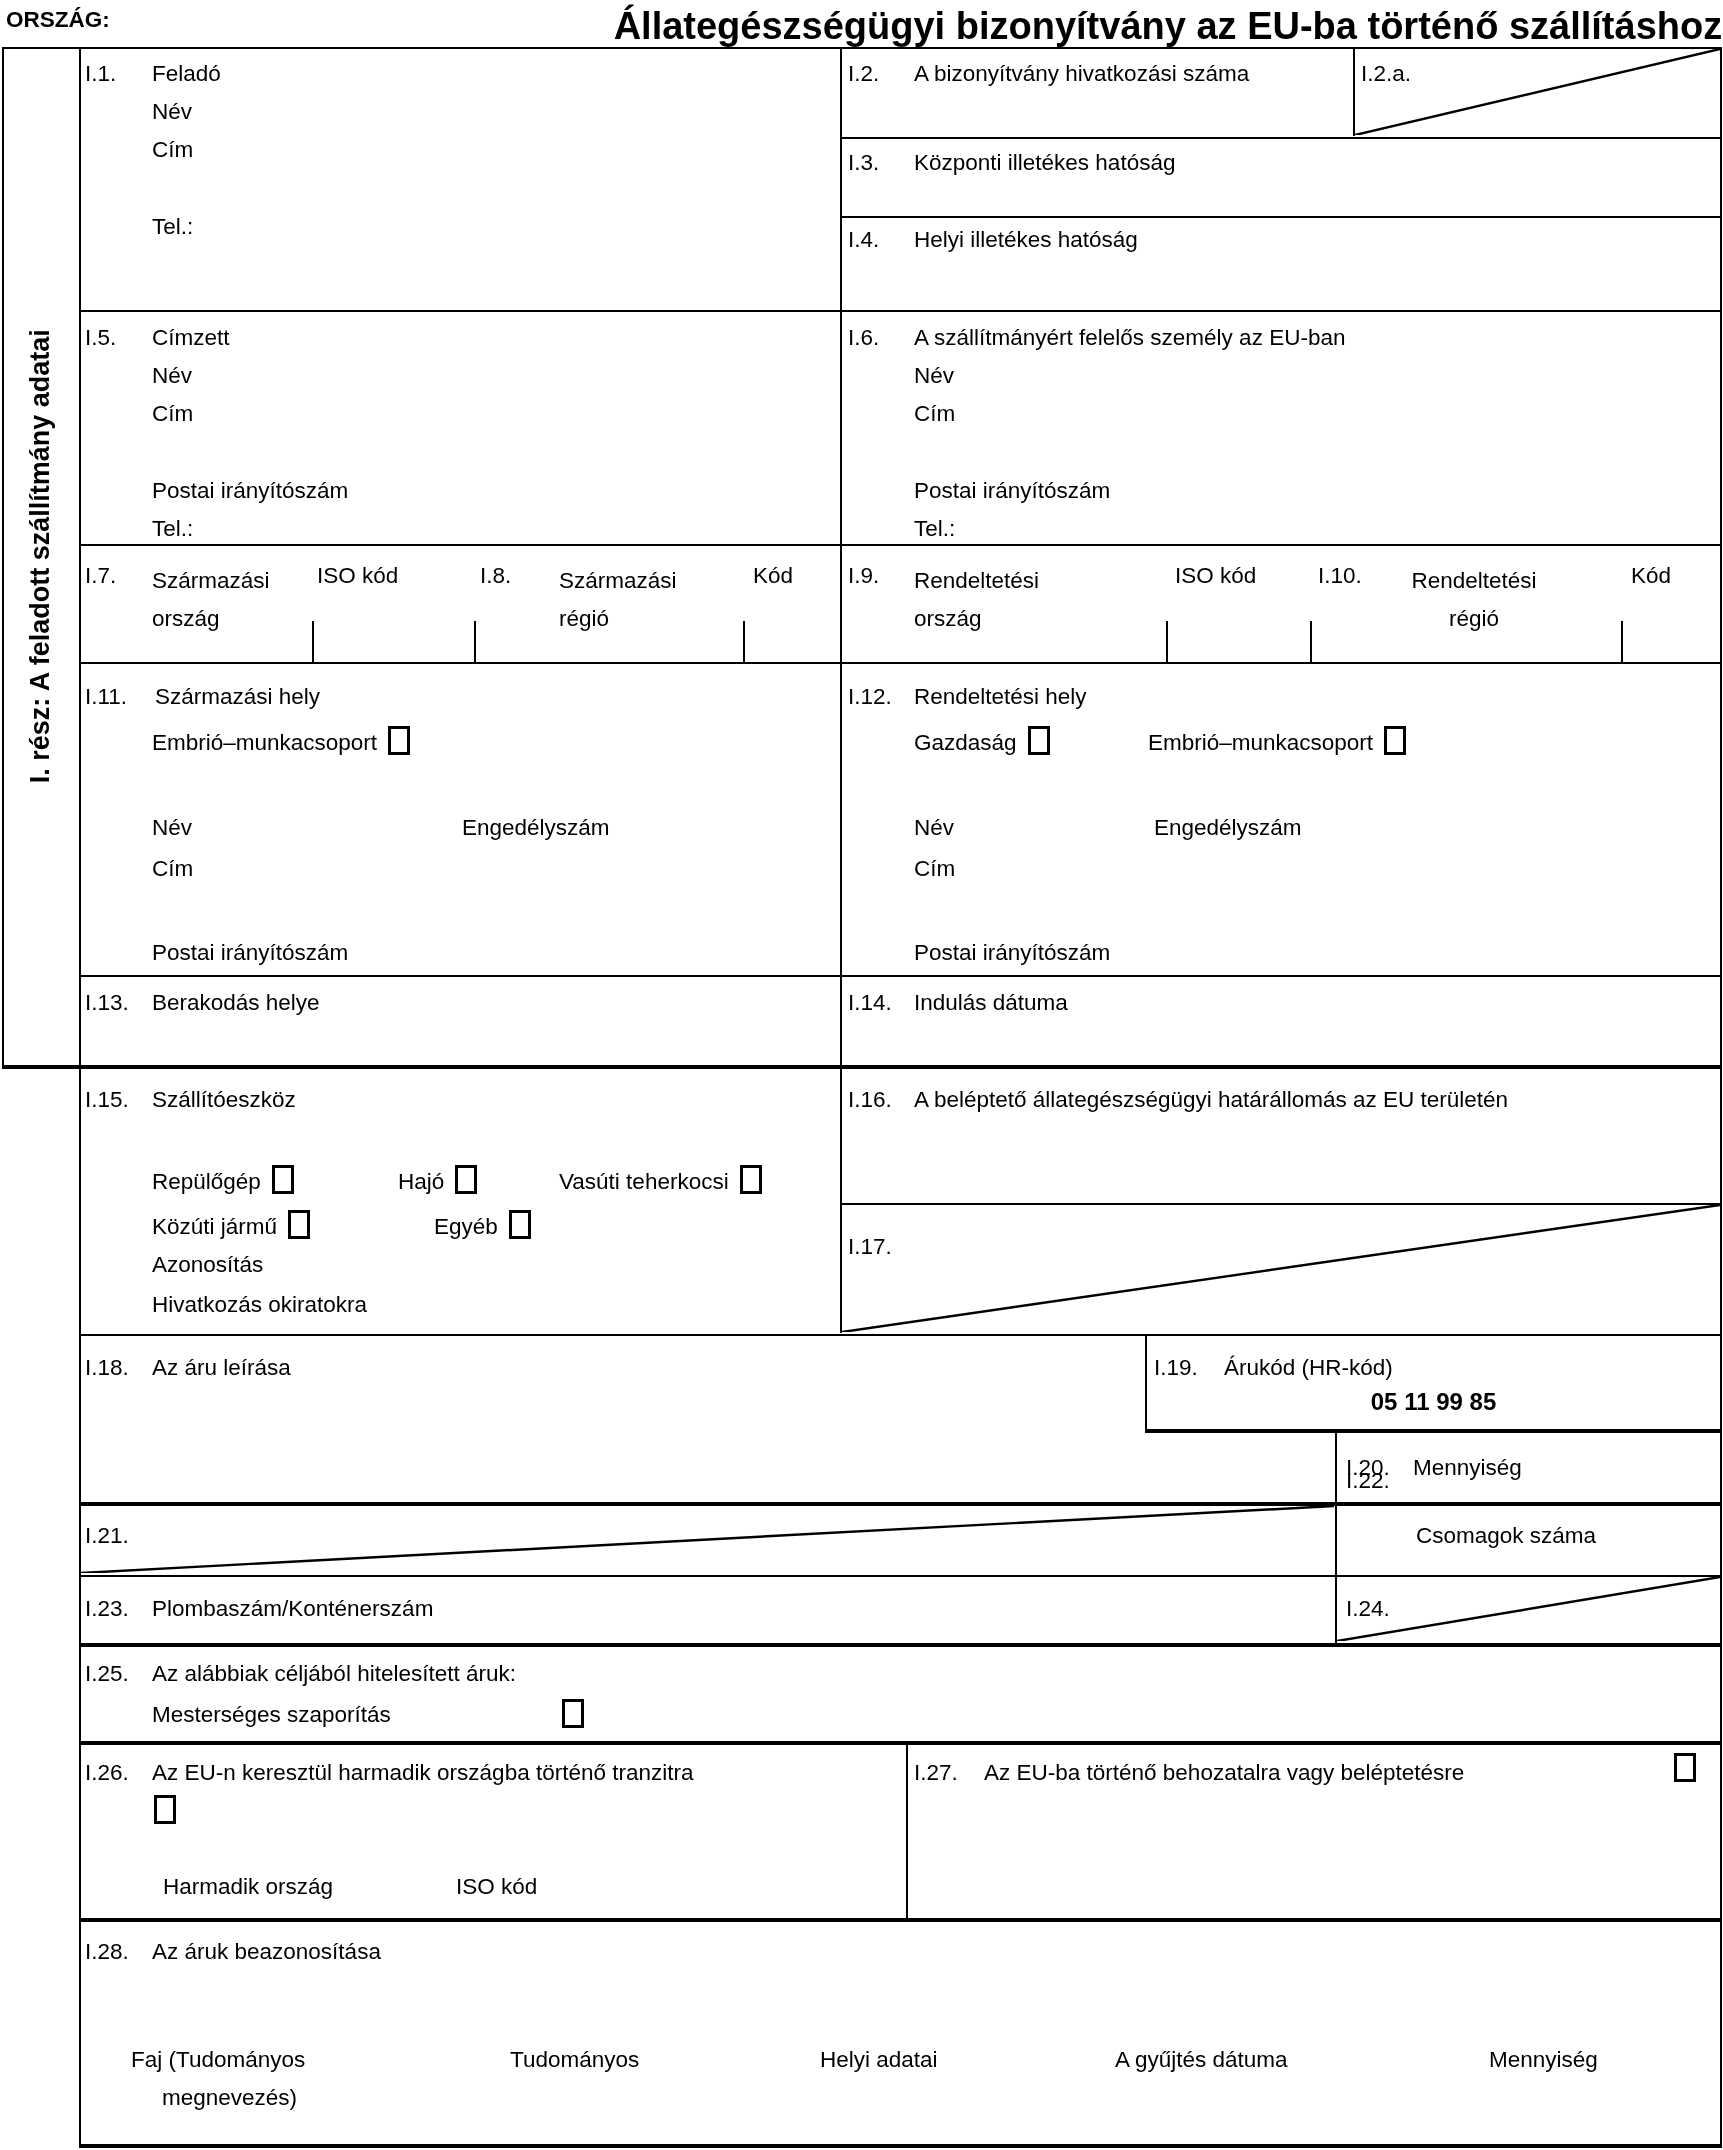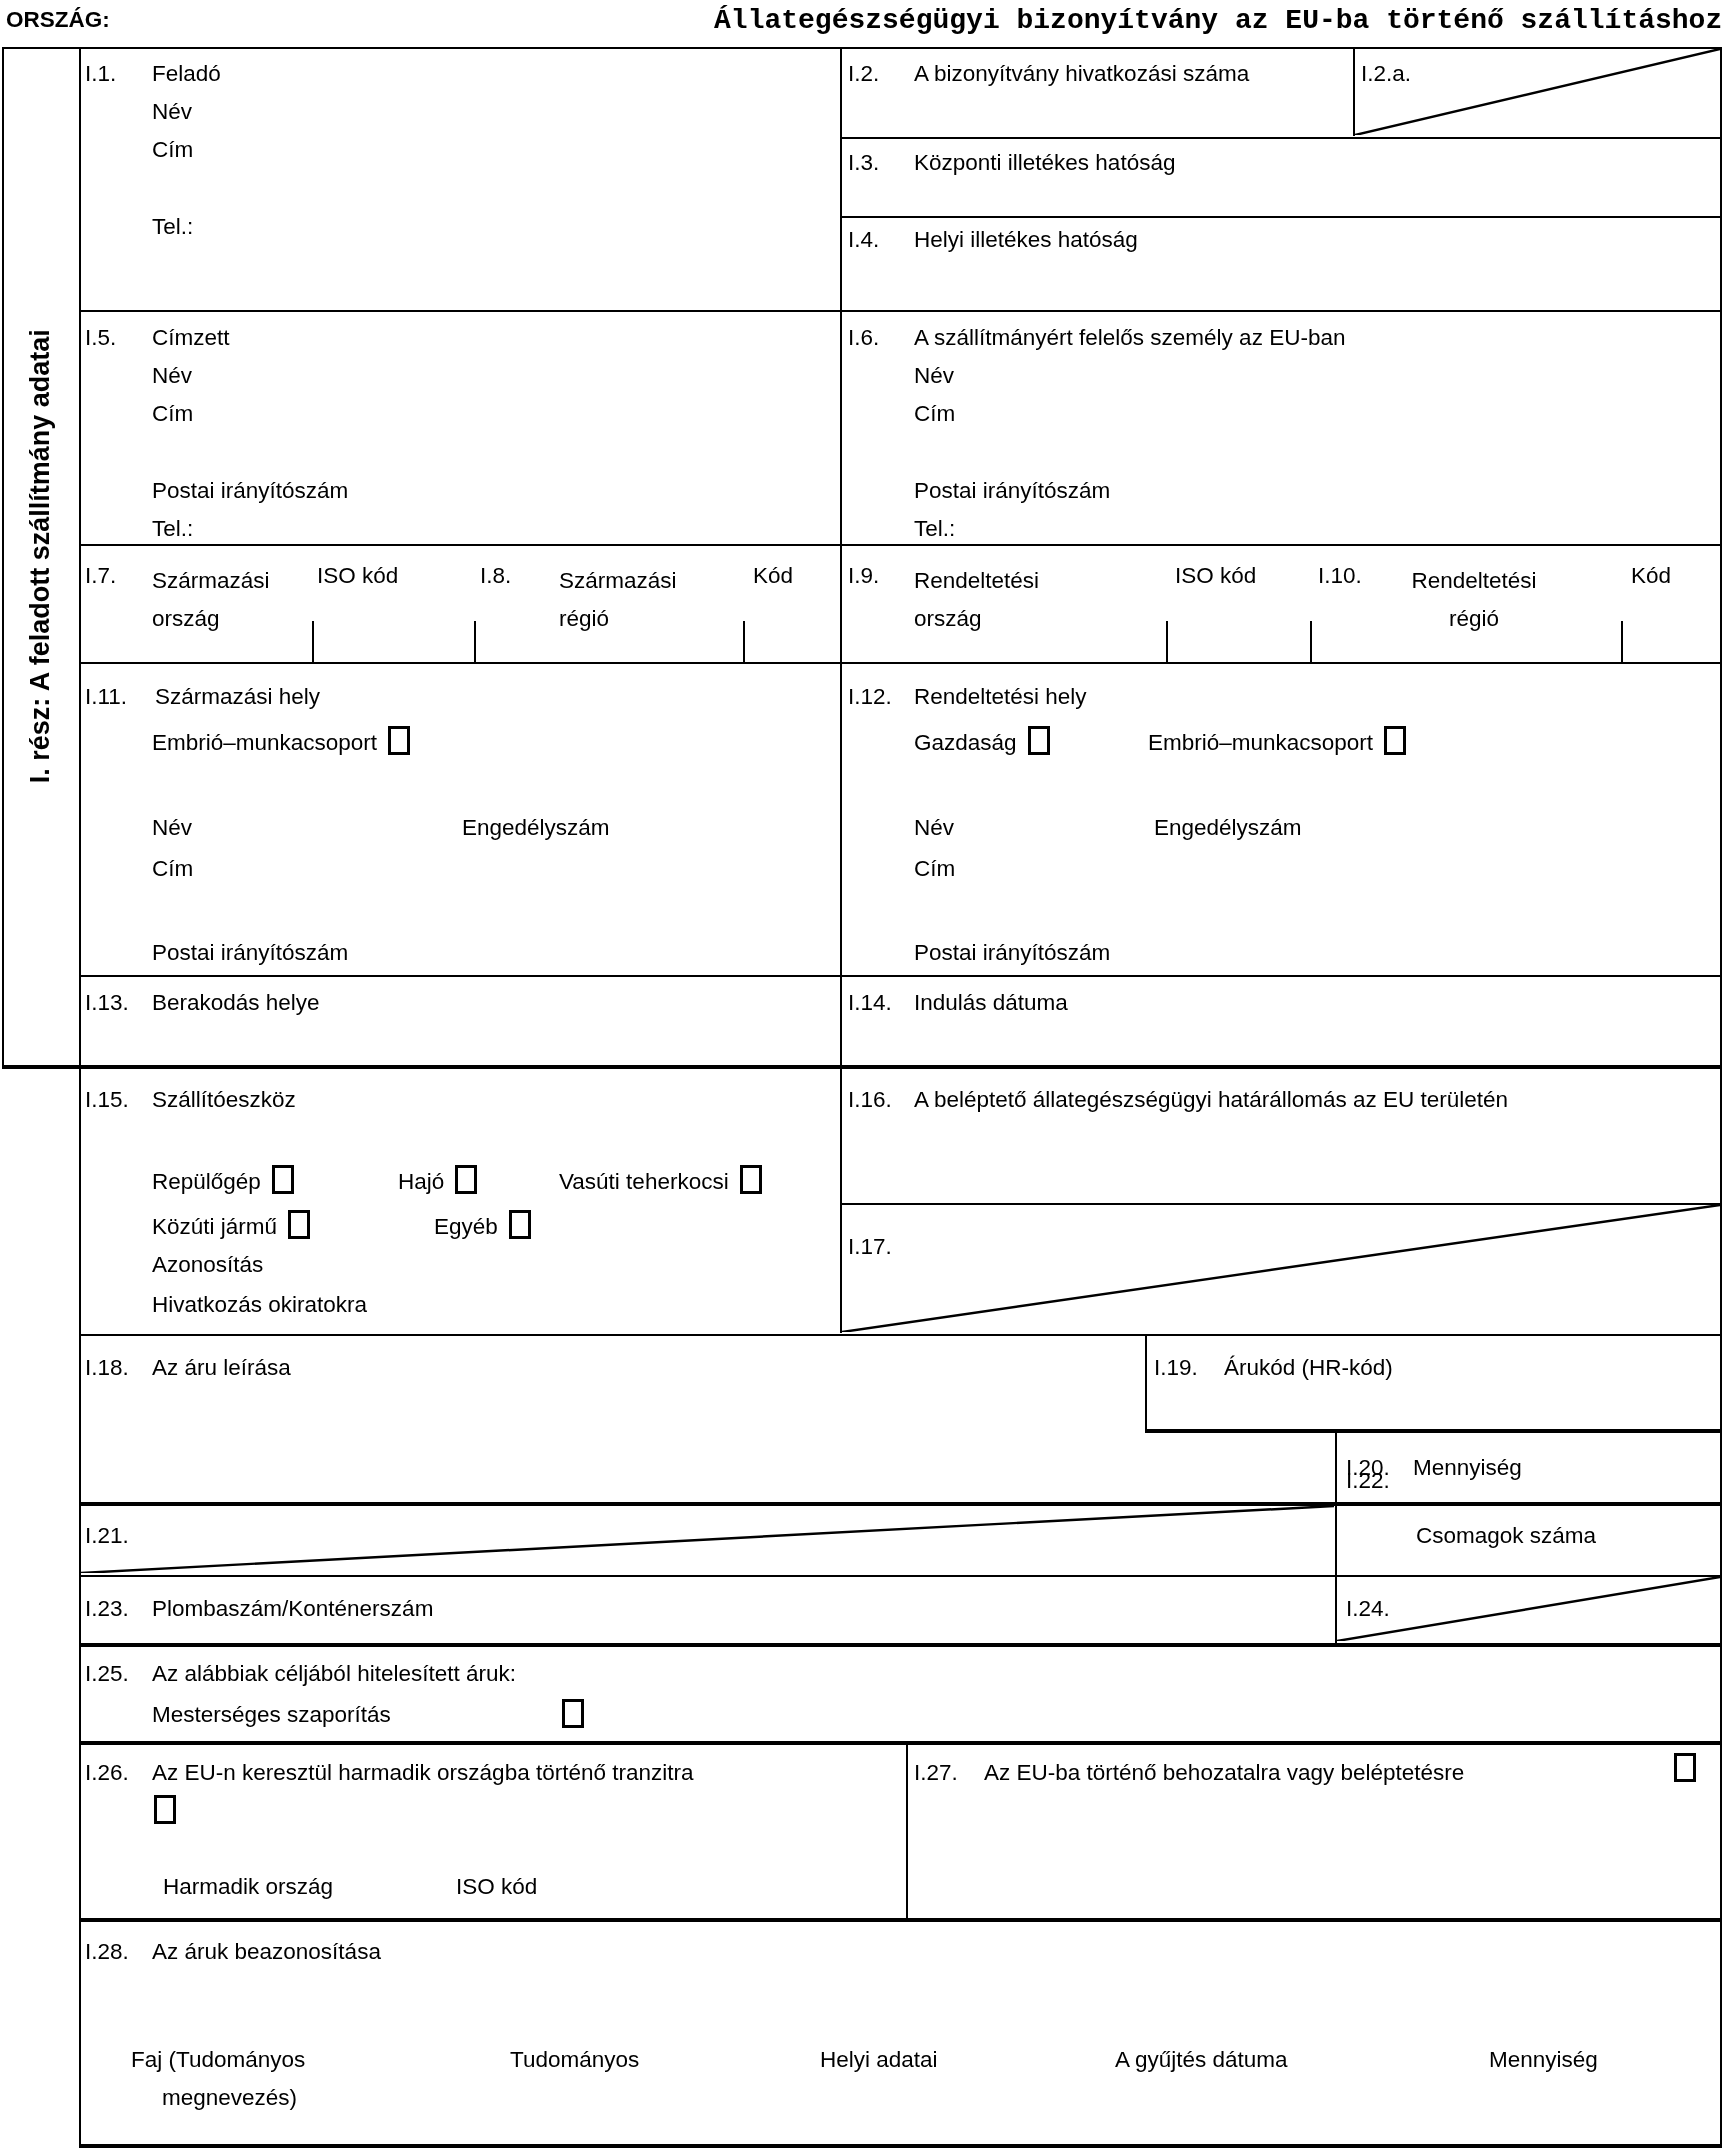--- a/index.html
+++ b/index.html
@@ -9,21 +9,21 @@
   .wrap{position:absolute;line-height:38px;}
   .b{font-weight:bold;}
   .hl{position:absolute;height:1.8px;background:#000;}
   .hlk{position:absolute;height:3.6px;background:#000;}
   .vl{position:absolute;width:1.8px;background:#000;}
   .cb{display:inline-block;width:16px;height:23px;border:3.6px solid #000;vertical-align:-4.9px;margin-left:11px;background:#fff;}
   .cb.abs{position:absolute;margin-left:0;}
   .diag{position:absolute;}
   #sidebar{position:absolute;left:1.8px;top:47px;width:77px;height:1018px;display:flex;align-items:center;justify-content:center;}
   #sidebar span{transform:rotate(-90deg);white-space:nowrap;font-weight:bold;font-size:27px;}
-  .title{position:absolute;right:1.8px;top:3.6px;font-weight:bold;font-size:28px;white-space:nowrap;font-family:Liberation Mono, monospace;}
+  .title{position:absolute;right:1.8px;top:3.6px;font-weight:bold;font-size:38px;white-space:nowrap;}
   .code{position:absolute;left:1145px;top:1388px;width:577px;text-align:center;font-weight:bold;font-size:24px;}
 </style>
 </head>
 <body>
 
 <div id="page">
 
   <span class="t b" style="left:6px;top:6px">ORSZÁG:</span>
   <span class="title">Állategészségügyi bizonyítvány az EU-ba történő szállításhoz</span>
 
@@ -151,20 +151,21 @@
   <span class="t" style="left:152px;top:1291px">Hivatkozás okiratokra</span>
 
   <span class="t" style="left:848px;top:1086px">I.16.</span>
   <span class="t" style="left:914px;top:1086px">A beléptető állategészségügyi határállomás az EU területén</span>
   <span class="t" style="left:848px;top:1233px">I.17.</span>
 
   <span class="t" style="left:85px;top:1354px">I.18.</span>
   <span class="t" style="left:152px;top:1354px">Az áru leírása</span>
   <span class="t" style="left:1154px;top:1354px">I.19.</span>
   <span class="t" style="left:1224px;top:1354px">Árukód (HR-kód)</span>
+  <span class="code">05 11 99 85</span>
   <span class="t" style="left:1346px;top:1454px">I.20.</span>
   <span class="t" style="left:1413px;top:1454px">Mennyiség</span>
 
   <span class="t" style="left:85px;top:1522px">I.21.</span>
   <span class="t" style="left:1346px;top:1467px">I.22.</span>
   <span class="t" style="left:1416px;top:1522px">Csomagok száma</span>
 
   <span class="t" style="left:85px;top:1595px">I.23.</span>
   <span class="t" style="left:152px;top:1595px">Plombaszám/Konténerszám</span>
   <span class="t" style="left:1346px;top:1595px">I.24.</span>

